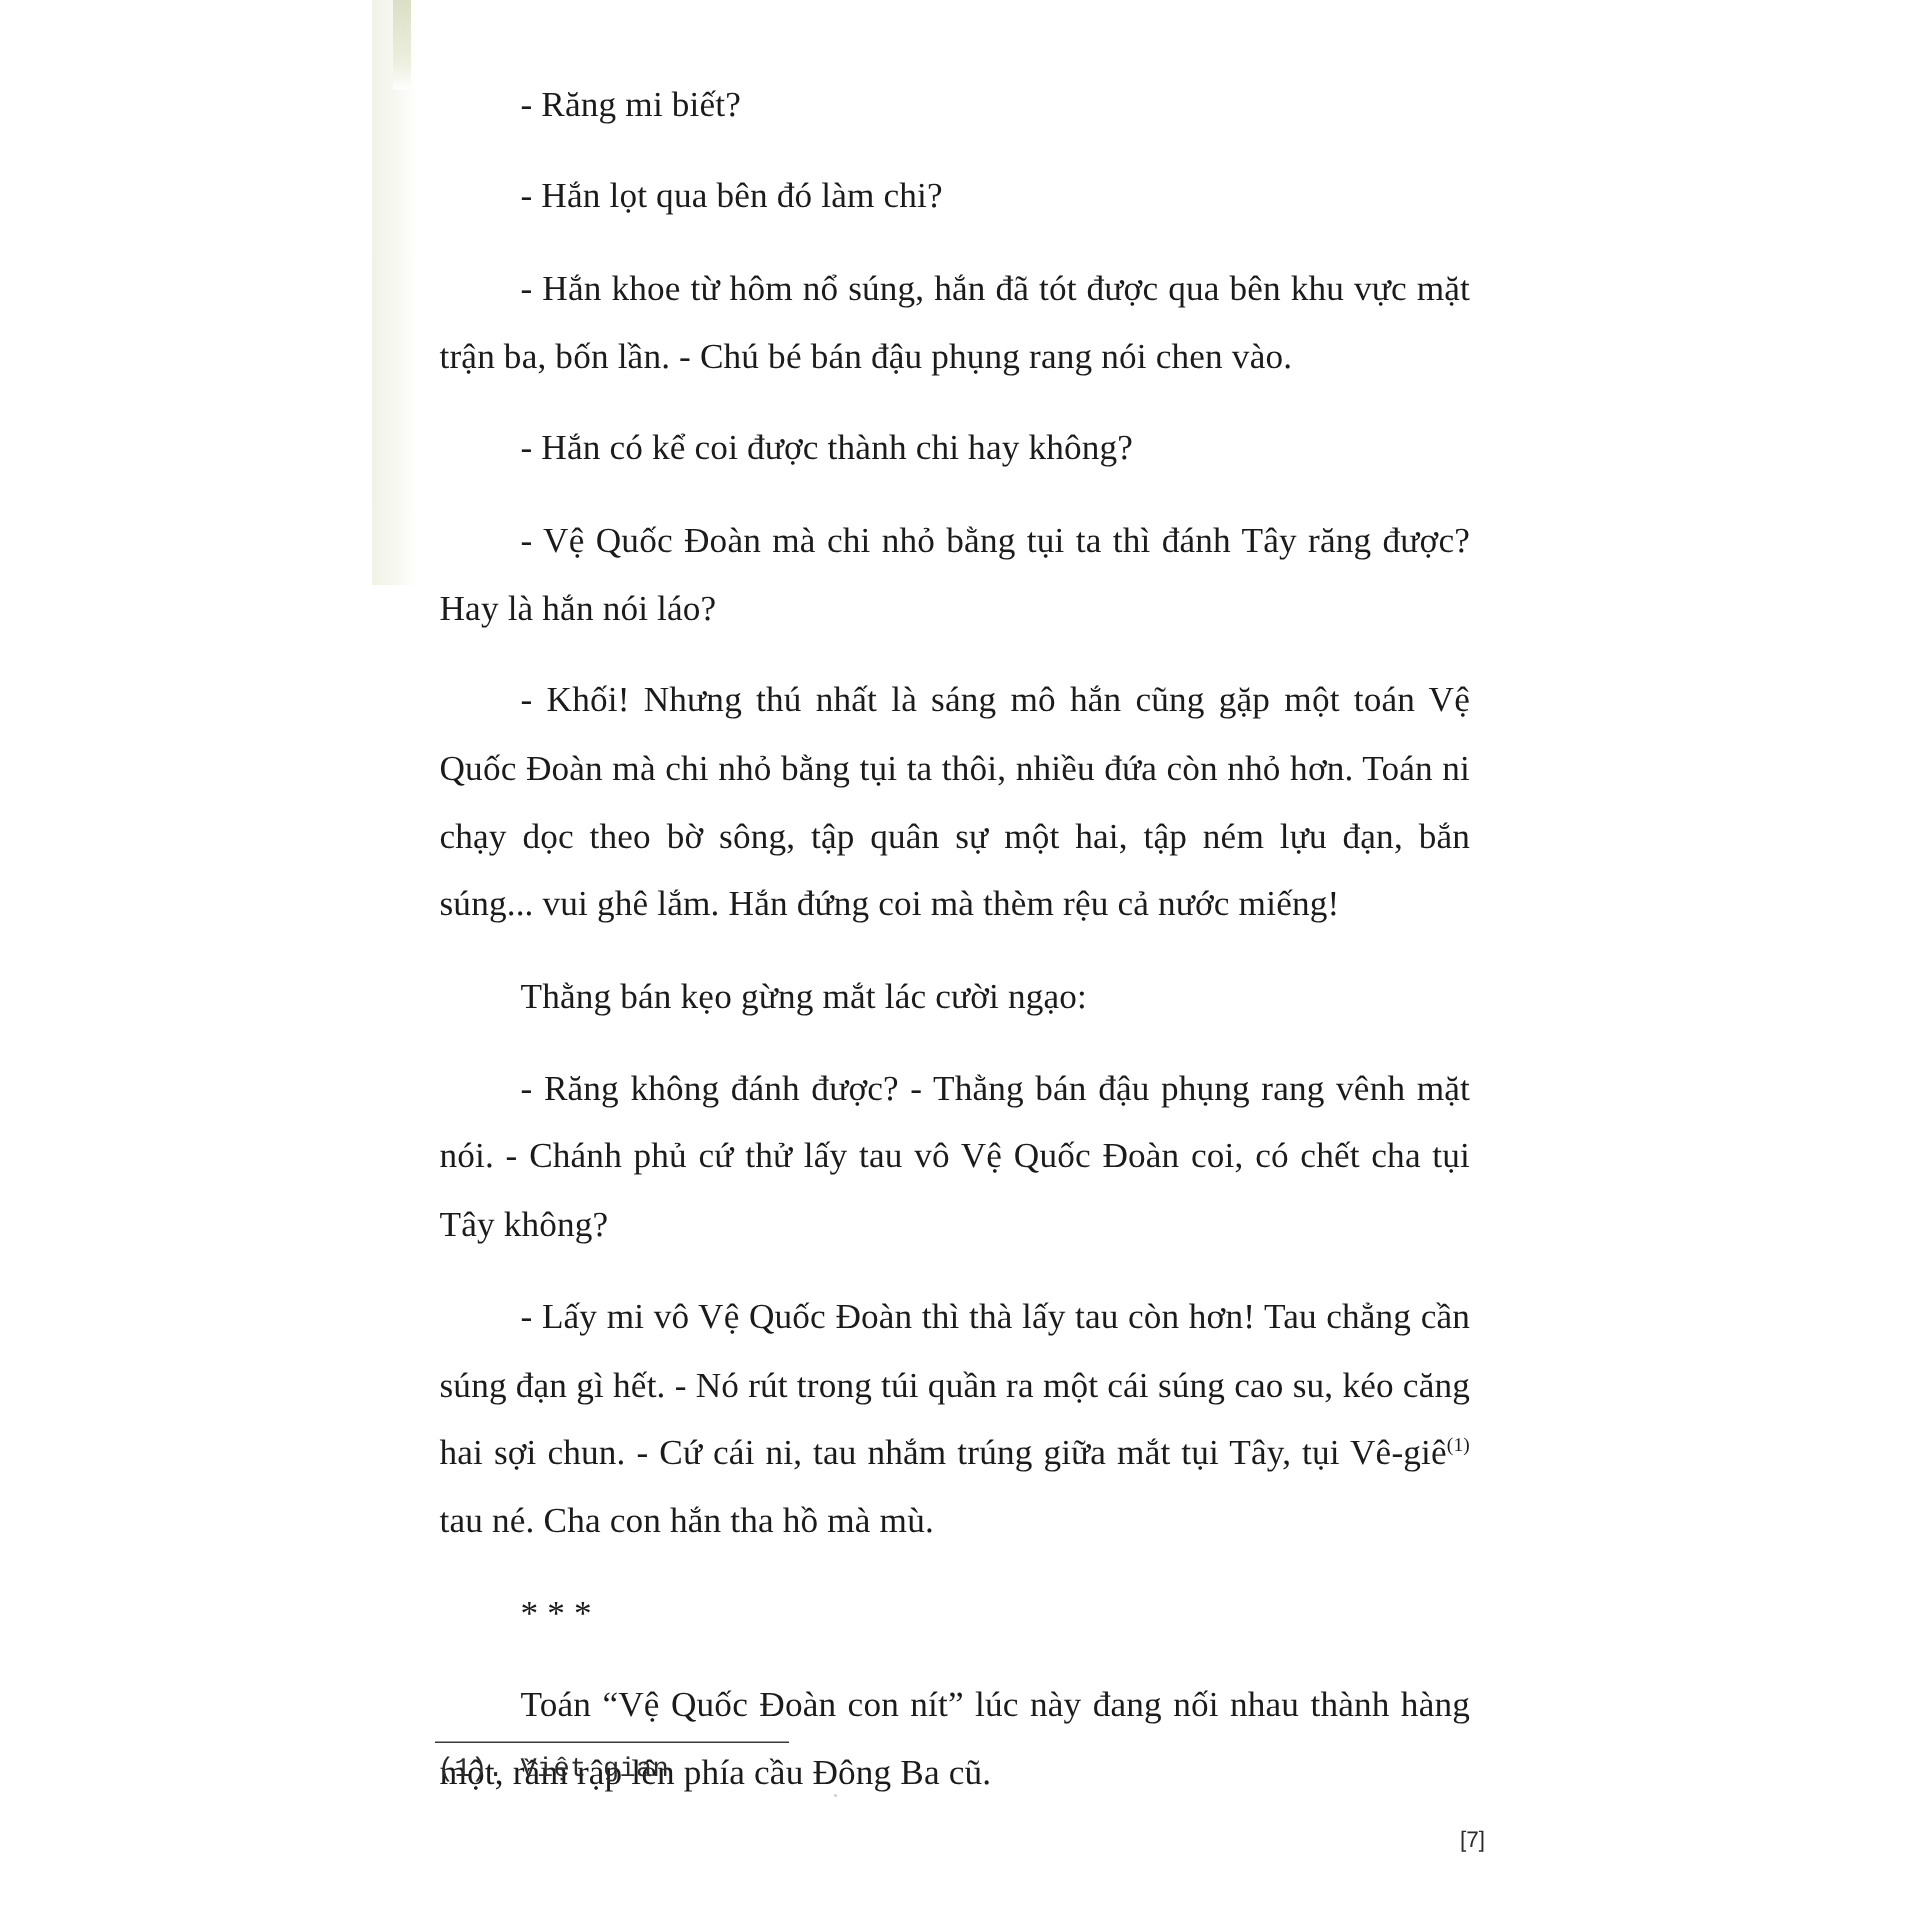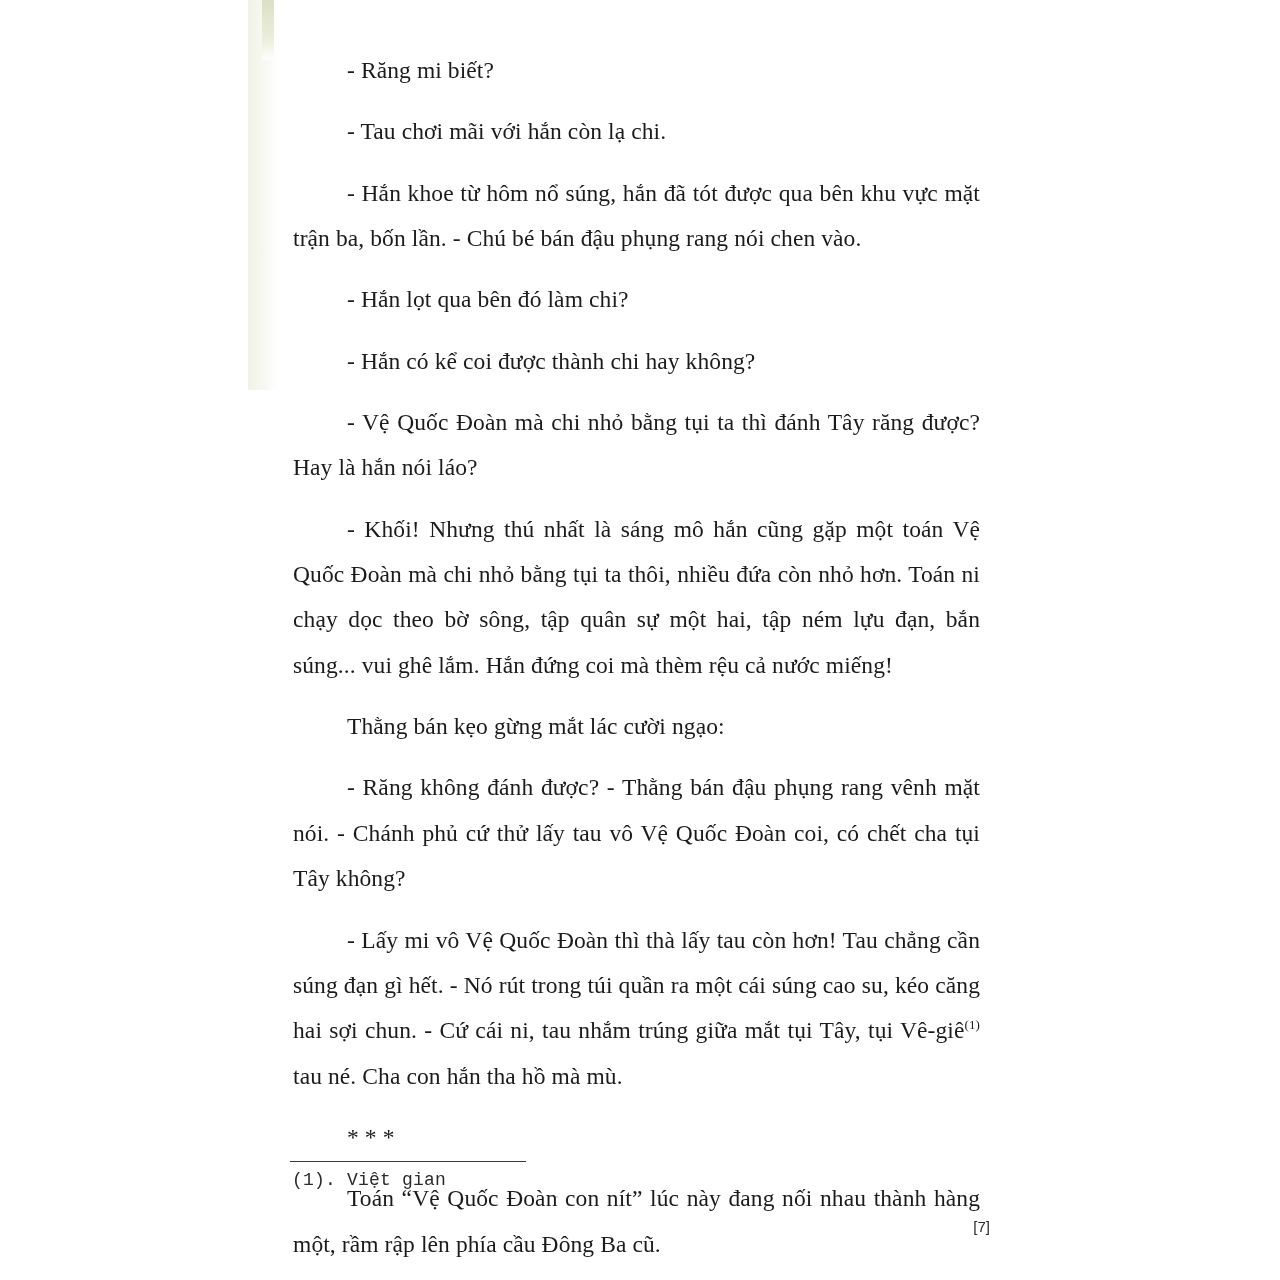--- a/index.html
+++ b/index.html
@@ -105,23 +105,22 @@
 
 <div class="page">
 
   <div class="binding-edge"></div>
   <div class="binding-edge2"></div>
 
   <div class="speck" style="left:556px; top:1196px;"></div>
 
   <div class="text-column">
     <p class="para">- Răng mi biết?</p>
-    <p class="para">- Tau chơi mãi với hắn còn lạ chi.</p>
+    <p class="para">- Hắn lọt qua bên đó làm chi?</p>
     <p class="para">- Hắn khoe từ hôm nổ súng, hắn đã tót được qua bên khu vực mặt trận ba, bốn lần. - Chú bé bán đậu phụng rang nói chen vào.</p>
-    <p class="para">- Hắn lọt qua bên đó làm chi?</p>
     <p class="para">- Hắn có kể coi được thành chi hay không?</p>
     <p class="para">- Vệ Quốc Đoàn mà chi nhỏ bằng tụi ta thì đánh Tây răng được? Hay là hắn nói láo?</p>
     <p class="para">- Khối! Nhưng thú nhất là sáng mô hắn cũng gặp một toán Vệ Quốc Đoàn mà chi nhỏ bằng tụi ta thôi, nhiều đứa còn nhỏ hơn. Toán ni chạy dọc theo bờ sông, tập quân sự một hai, tập ném lựu đạn, bắn súng... vui ghê lắm. Hắn đứng coi mà thèm rệu cả nước miếng!</p>
     <p class="para">Thằng bán kẹo gừng mắt lác cười ngạo:</p>
     <p class="para">- Răng không đánh được? - Thằng bán đậu phụng rang vênh mặt nói. - Chánh phủ cứ thử lấy tau vô Vệ Quốc Đoàn coi, có chết cha tụi Tây không?</p>
 
     <p class="para"><span>- Lấy mi vô Vệ Quốc Đoàn thì thà lấy tau còn hơn! Tau chẳng cần súng đạn gì hết. - Nó rút trong túi quần ra một cái súng cao su, kéo căng hai sợi chun. - Cứ cái ni, tau nhắm trúng giữa mắt tụi Tây, tụi Vê-giê</span><sup class="fn">(1)</sup><span> tau né. Cha con hắn tha hồ mà mù.</span></p>
 
     <p class="para divider-stars">*  *  *</p>
 

